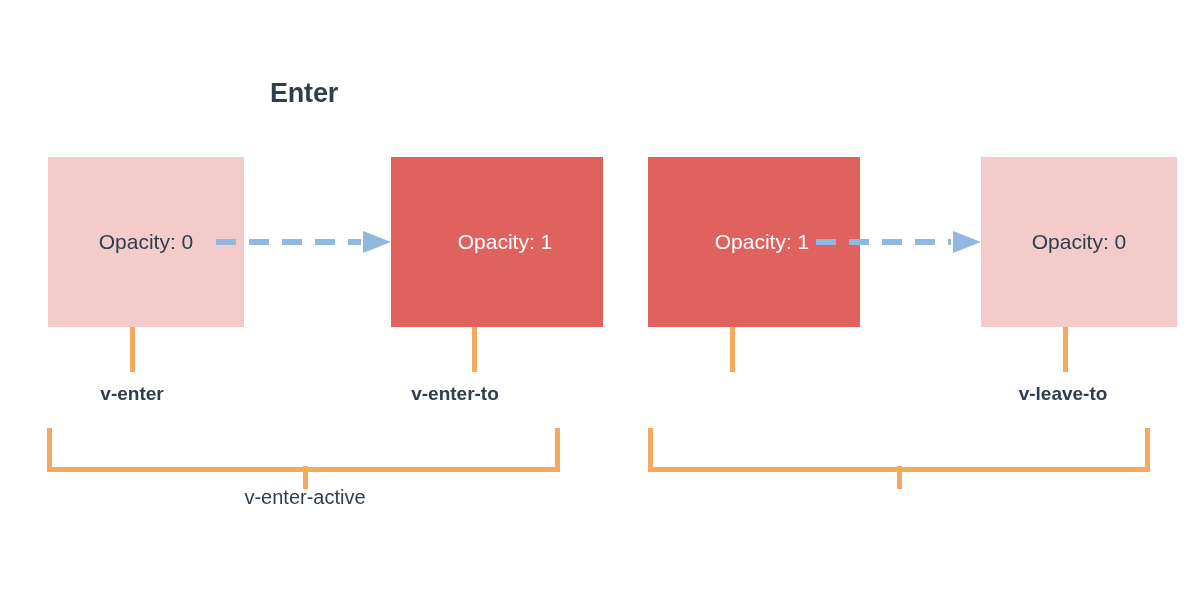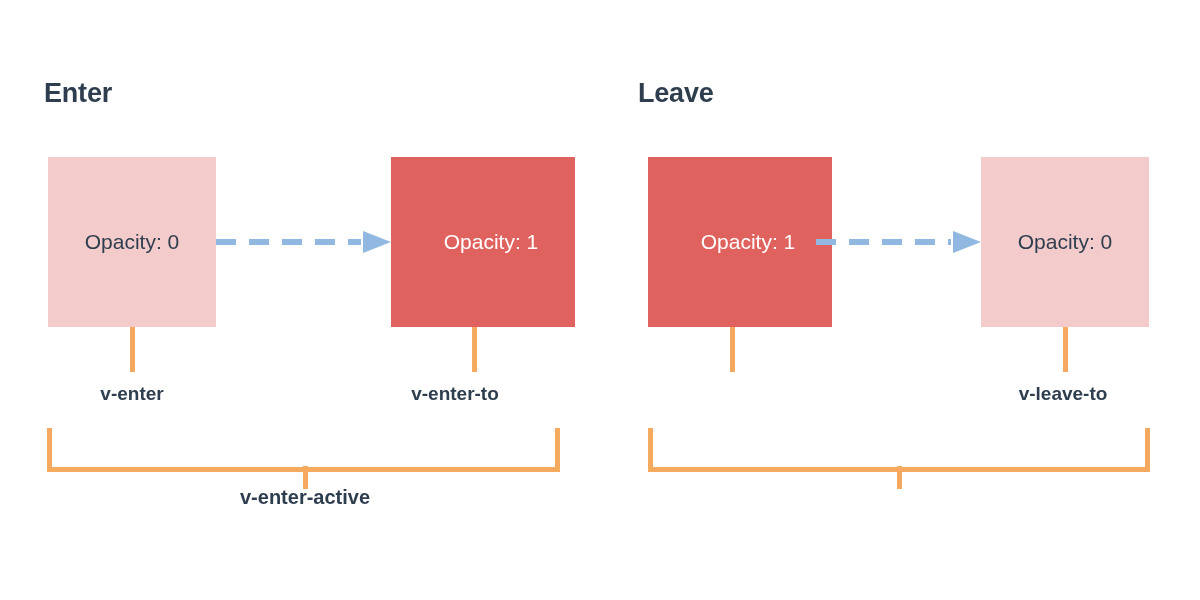--- a/index.html
+++ b/index.html
@@ -16,34 +16,35 @@
     height: 600px;
     background: #ffffff;
     overflow: hidden;
   }
 
   
   .panel-title {
     position: absolute;
     top: 74px;
     width: 520px;
+    text-align: center;
     font-size: 27px;
     font-weight: bold;
     color: #2f3e4f;
     letter-spacing: -0.2px;
     line-height: 38px;
   }
   #title-enter { left: 44px; }
   #title-leave { left: 638px; }
 
   
   .state-box {
     position: absolute;
     top: 157px;
-    width: 168px;
+    width: 196px;
     height: 170px;
     display: flex;
     align-items: center;
     justify-content: center;
     font-size: 21px;
     line-height: 26px;
   }
   .state-box.pale {
     background: #f4cbcb;
     color: #2f3e4f;
@@ -158,21 +159,21 @@
   #stem-enter { left: 303px; margin-left: 0; }
   #stem-leave { left: 897px; margin-left: 0; }
 
   
   .active-label {
     position: absolute;
     top: 483px;
     width: 520px;
     text-align: center;
     font-size: 20px;
-    font-weight: bold;
+    font-weight: normal;
     color: #2f3e4f;
     line-height: 28px;
   }
   #label-enter-active { left: 45px;  }
   #label-leave-active { left: 639px; }
 </style>
 </head>
 <body>
 
 <div id="stage">
@@ -200,21 +201,20 @@
 
   <div id="bracket-enter" class="bracket">
     <div class="bracket-tick left"></div>
     <div class="bracket-tick right"></div>
     <div class="bracket-bar"></div>
   </div>
   <div id="stem-enter" class="bracket-stem"></div>
 
   <div id="label-enter-active" class="active-label">v-enter-active</div>
 
-  <div id="title-leave" class="panel-title">Leave</div>
 
   <div id="box-leave-from" class="state-box solid">
     <span>Opacity: 1</span>
   </div>
 
   <div id="arrow-leave" class="arrow">
     <div class="arrow-line"></div>
     <div class="arrow-head"></div>
   </div>
 

